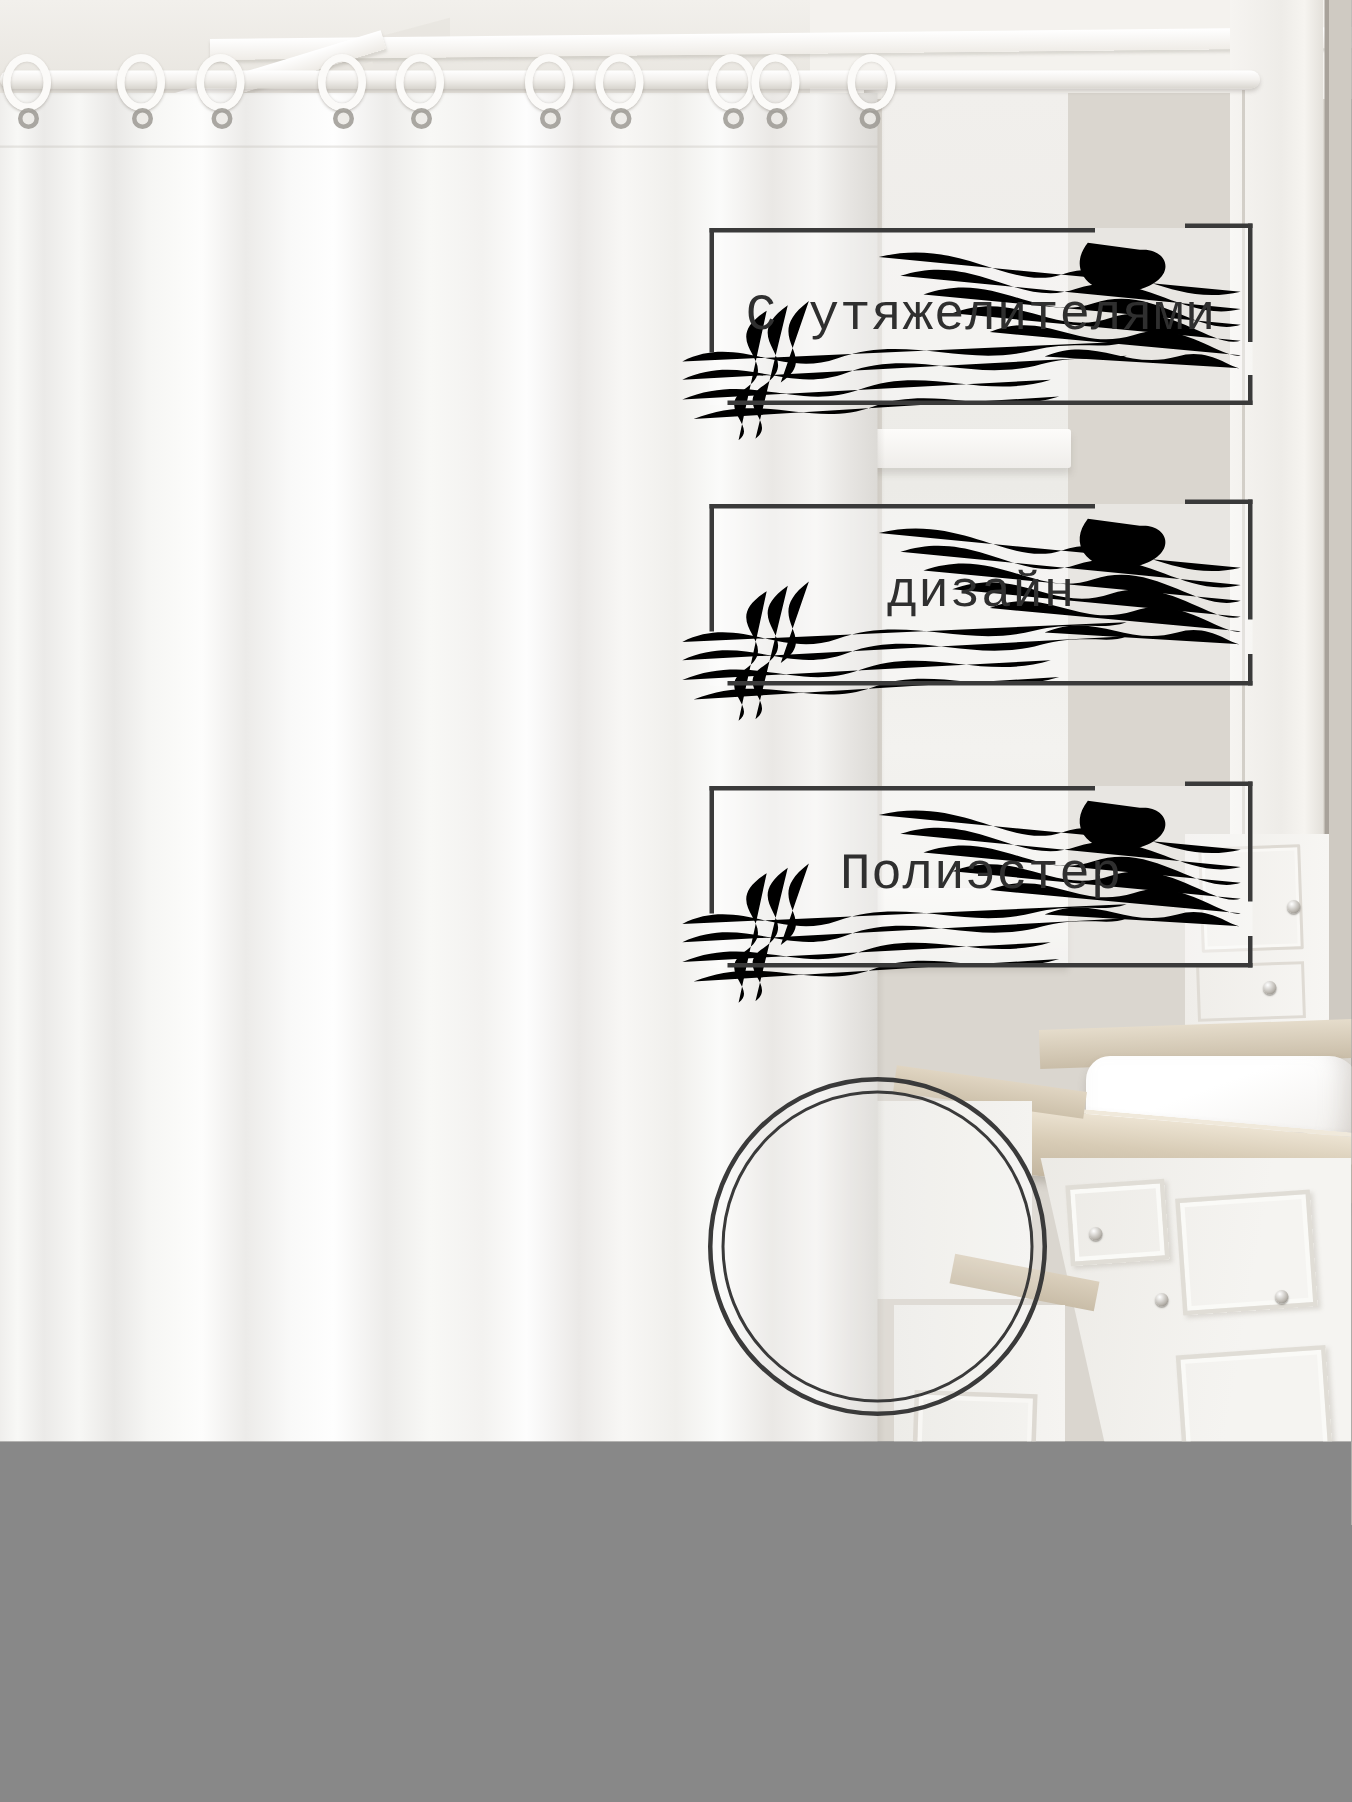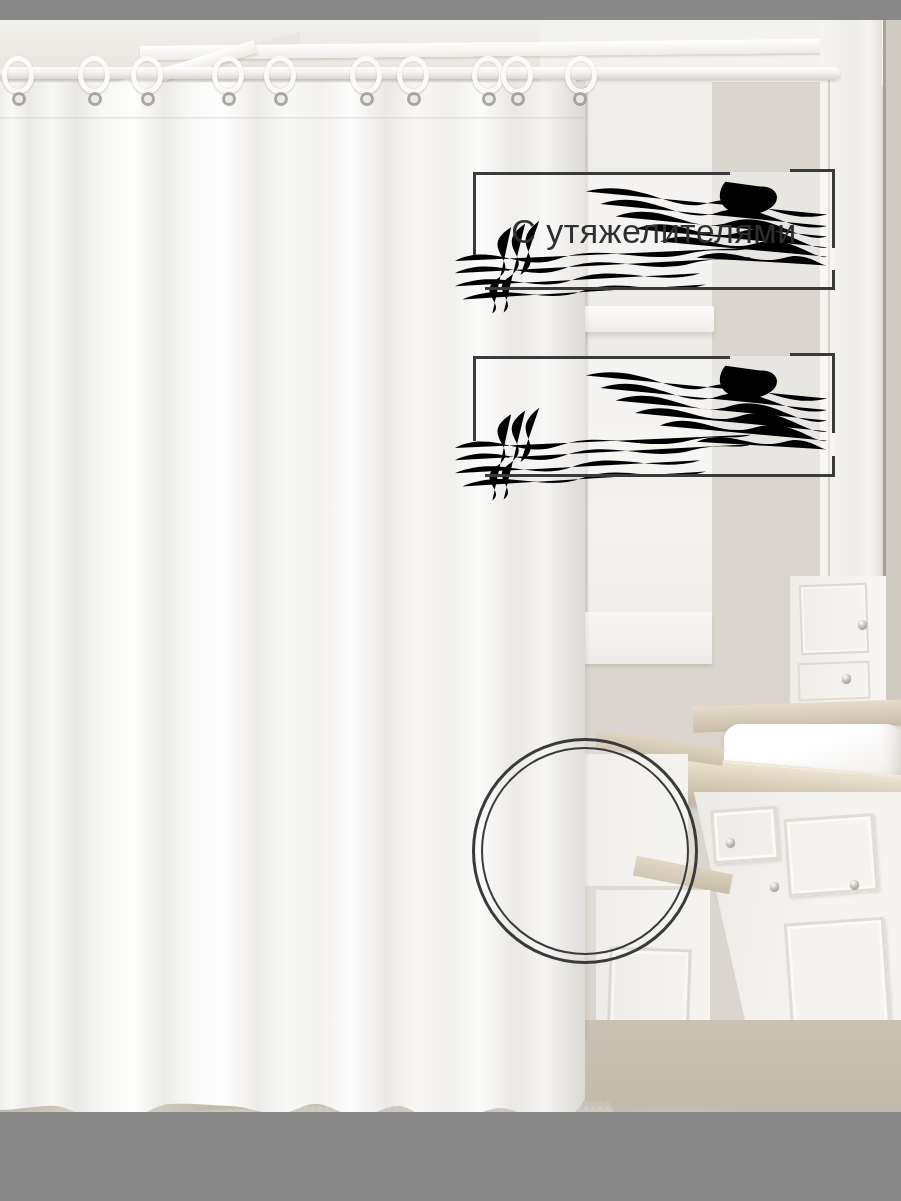--- a/index.html
+++ b/index.html
@@ -4,24 +4,23 @@
 <style>
   :root{
     --frame:#3a3a3a; --text:#2f2f2f; --swirl:#b2afa9;
     --wall:#dad6cf; --wallDark:#d2cdc5; --ceiling:#e7e4de; --ceilingLight:#f2f0ec;
     --white:#f7f6f3; --window:#efede9; --counterLight:#e3dac8; --counterDark:#c3b6a0;
     --cabinet:#f3f2ee; --floor:#c9c1b3; --floorDark:#b9b1a2; --grout:#ada595;
     --mat:#d4cfc5; --matDot:#e0dcd3; --metal:#9d9a94; --rod:#fbfaf8;
   }
   html,body{margin:0;padding:0;background:#888;}
   #stage{
-    position:relative;width:901px;height:1092px;overflow:hidden;
-    font-family:Liberation Sans, sans-serif;
+    position:relative;width:901px;height:961px;overflow:hidden;
+    font-family:Liberation Mono, monospace;
     background:var(--wall);
-    margin-top:20px;
   }
   .abs{position:absolute;}
   
   .ceiling{left:0;top:0;width:901px;height:66px;background:linear-gradient(180deg,var(--ceilingLight),var(--ceiling));}
   .ceiling-right{left:540px;top:0;width:361px;height:66px;background:#f4f2ee;}
   .molding-h{left:140px;top:22px;width:761px;height:14px;background:linear-gradient(180deg,#ffffff,#efece7);
     box-shadow:0 2px 2px rgba(140,134,125,.25);transform:rotate(-.6deg);}
   .molding-diag{left:-14px;top:102px;width:280px;height:13px;background:linear-gradient(180deg,#ffffff,#eeebe6);
     box-shadow:0 2px 2px rgba(140,134,125,.25);transform:rotate(-17deg);transform-origin:left top;}
   .molding-diag2{left:-10px;top:120px;width:270px;height:4px;background:#e9e6e0;transform:rotate(-17deg);transform-origin:left top;}
@@ -278,21 +277,40 @@
     <svg class="swirl swirl-bl" viewBox="0 0 320 110">
         <use href="#swirlBL"></use>
       </svg>
     <i class="seg seg-tl"></i>
     <i class="seg seg-tr"></i>
     <i class="seg seg-l"></i>
     <i class="seg seg-rt"></i>
     <i class="seg seg-rb"></i>
     <i class="seg seg-b"></i>
     <div class="badge-label">
+      <span>дизайн</span>
     </div>
   </div>
 
+  <div class="badge" style="left:473px;top:524px;height:121px;">
+    <div class="badge-bg"></div>
+    <svg class="swirl swirl-tr" viewBox="0 0 260 100">
+        <use href="#swirlTR"></use>
+      </svg>
+    <svg class="swirl swirl-bl" viewBox="0 0 320 110">
+        <use href="#swirlBL"></use>
+      </svg>
+    <i class="seg seg-tl"></i>
+    <i class="seg seg-tr"></i>
+    <i class="seg seg-l"></i>
+    <i class="seg seg-rt"></i>
+    <i class="seg seg-rb"></i>
+    <i class="seg seg-b"></i>
+    <div class="badge-label">
+      <span>Полиэстер</span>
+    </div>
+  </div>
 
   <div class="abs detail-circle">
     <div class="detail-circle-inner"></div>
   </div>
 
 </div>
 
 </body></html>

